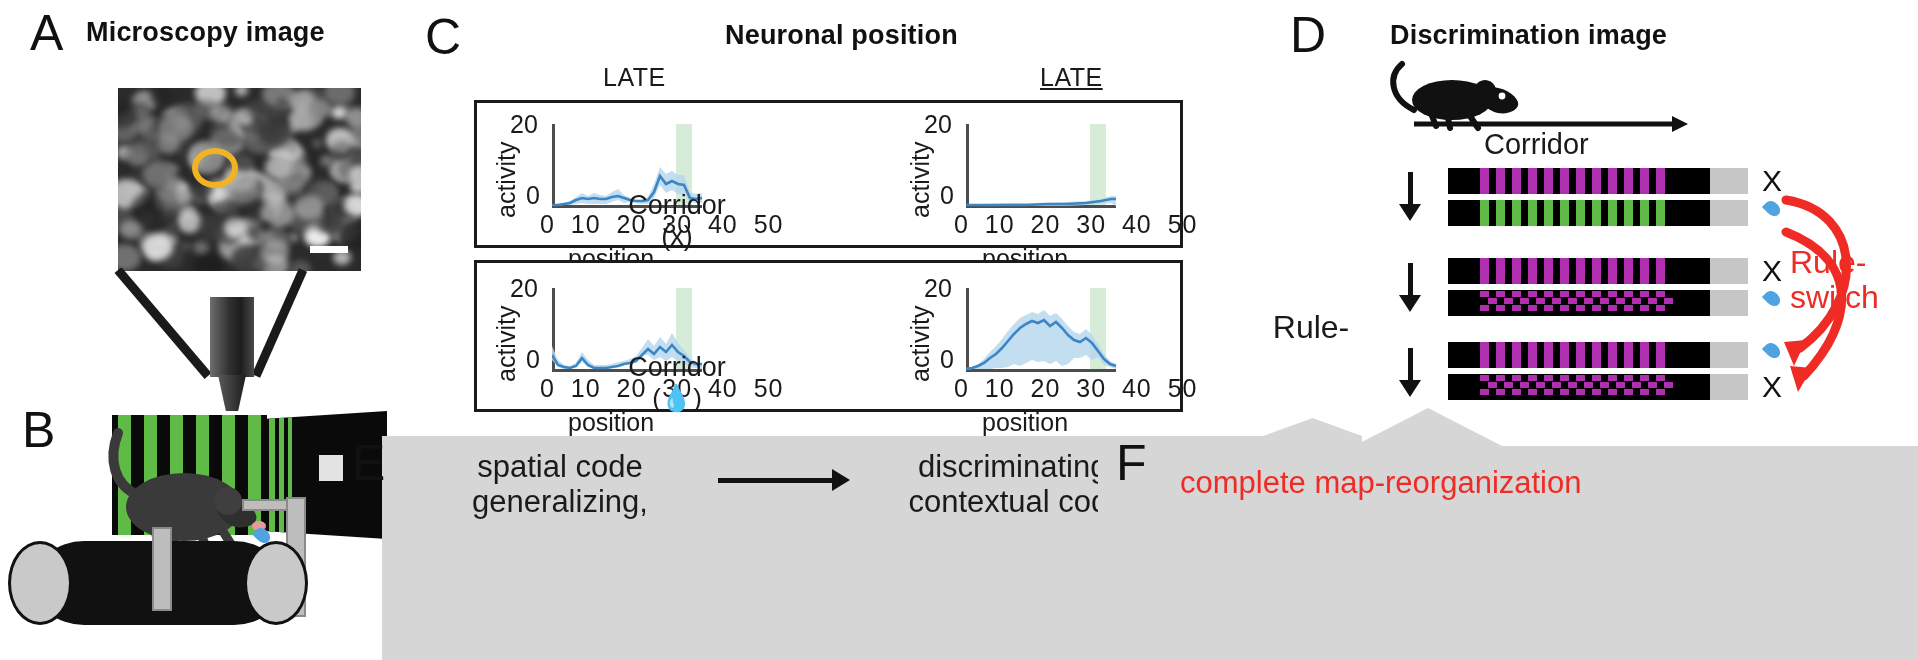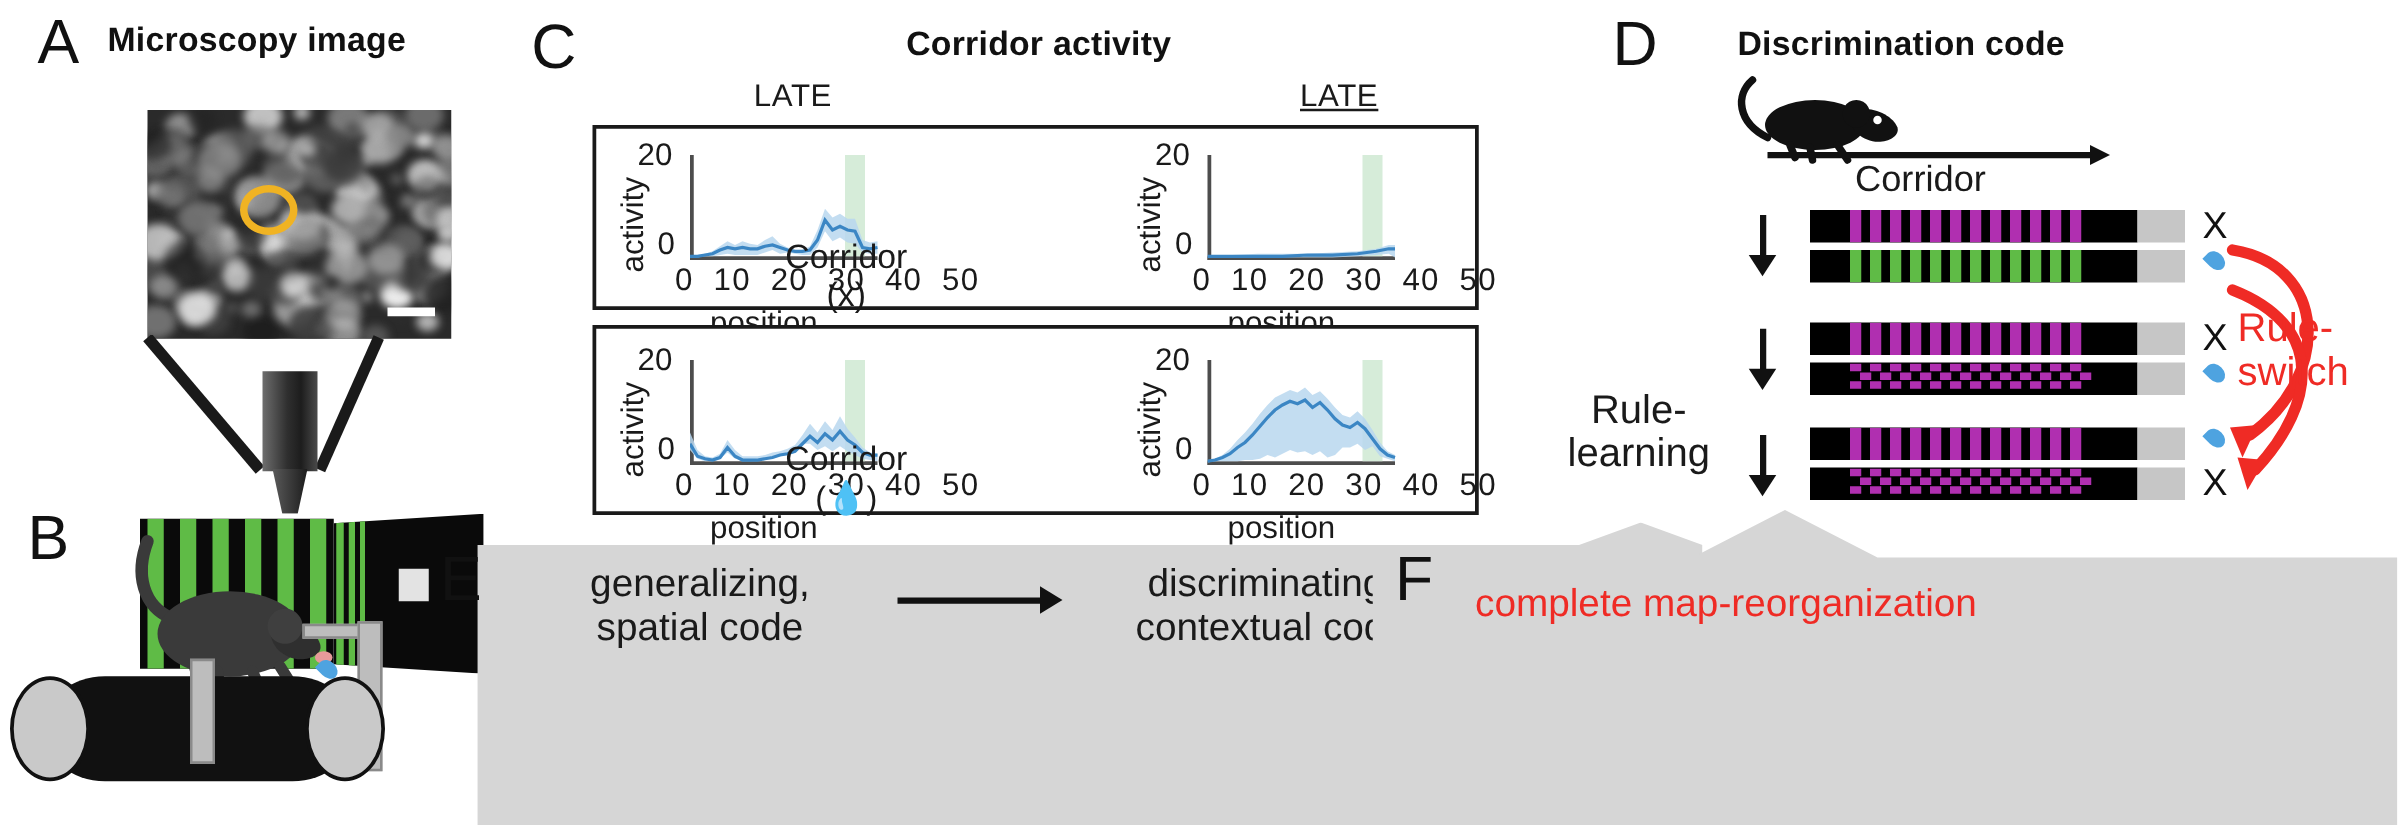--- a/index.html
+++ b/index.html
@@ -311,21 +311,21 @@
 
   <div class="drum">
     <div class="drum-body"></div>
     <div class="drum-cap" style="left:0px;top:0px;"></div>
     <div class="drum-cap" style="left:236px;top:0px;"></div>
   </div>
   <div class="post" style="left:92px;top:112px;width:20px;height:84px;"></div>
 </div>
 
 <div class="abs panel-letter" style="left:425px;top:12px;">C</div>
-<div class="abs panel-title" style="left:725px;top:20px;">Corridor activity</div>
+<div class="abs panel-title" style="left:725px;top:20px;">Neuronal position</div>
 
 <div class="abs colhead" style="left:603px;top:63px;">LATE</div>
 <div class="abs colhead" style="left:1040px;top:63px;text-decoration:underline;">LATE</div>
 
 <div class="plotbox" style="left:474px;top:100px;width:709px;height:148px;"></div>
 
 <div class="subplot" style="left:474px;top:100px;width:340px;height:148px;">
   <div class="ylab" style="left:18px;top:118px;">activity</div>
   <div class="ytick" style="left:36px;top:10px;">20</div>
   <div class="ytick" style="left:52px;top:81px;">0</div>
@@ -422,37 +422,36 @@
     <span>10</span>&nbsp;
     <span>20</span>&nbsp;
     <span>30</span>&nbsp;
     <span>40</span>&nbsp;
     <span>50</span>
   </div>
   <div class="xlab" style="left:94px;top:146px;">position</div>
 </div>
 
 <div class="abs panel-letter" style="left:1290px;top:10px;">D</div>
-<div class="abs panel-title" style="left:1390px;top:20px;">Discrimination code</div>
+<div class="abs panel-title" style="left:1390px;top:20px;">Discrimination image</div>
 
 <svg class="abs" style="left:1380px;top:58px;width:320px;height:80px;">
   <path d="M22 6 C8 18 10 40 34 52" stroke="#111" stroke-width="6" fill="none" stroke-linecap="round"></path>
   <ellipse cx="72" cy="42" rx="40" ry="20" fill="#111"></ellipse>
   <path d="M100 30 C118 26 134 34 138 44 C140 52 128 57 118 55 C106 52 98 44 100 30Z" fill="#111"></path>
   <circle cx="122" cy="38" r="3.4" fill="#fff"></circle>
   <path d="M105 22 a11 11 0 1 0 .1 0" fill="#111"></path>
   <path d="M52 58 l4 10 M68 60 l2 10 M90 58 l8 12" stroke="#111" stroke-width="6" stroke-linecap="round"></path>
   <line x1="34" y1="66" x2="292" y2="66" stroke="#111" stroke-width="5"></line>
   <polygon points="292,58 308,66 292,74" fill="#111"></polygon>
 </svg>
 <div class="abs" style="left:1484px;top:128px;font-size:29px;">Corridor</div>
 
 <div class="abs" style="left:1236px;top:310px;font-size:32px;line-height:1.1;text-align:center;width:150px;">
   <div>Rule-</div>
-  <div>learning</div>
 </div>
 
 <div class="abs">
   <div class="dwn-arrow" style="left:1408px;top:172px;height:36px;"></div>
   <div class="dwn-head" style="left:1399px;top:204px;"></div>
 </div>
 <div class="abs">
   <div class="dwn-arrow" style="left:1408px;top:263px;height:36px;"></div>
   <div class="dwn-head" style="left:1399px;top:295px;"></div>
 </div>
@@ -648,22 +647,22 @@
   <div>Rule-</div>
   <div>switch</div>
 </div>
 
 <svg class="abs" style="left:382px;top:418px;width:980px;height:242px;">
   <polygon points="0,18 1264,18 1264,242 0,242" fill="#d6d6d6" transform="scale(0.775,1)"></polygon>
   <polygon points="0,18 1250,18 1320,0 1390,18 1390,242 0,242" fill="#d6d6d6" transform="scale(0.705,1)"></polygon>
 </svg>
 <div class="abs panel-letter" style="left:352px;top:438px;">E</div>
 <div class="abs banner-text" style="left:420px;top:450px;width:280px;">
+  <div>spatial code</div>
   <div>generalizing,</div>
-  <div>spatial code</div>
 </div>
 <div class="abs">
   <div class="arrow-long" style="left:718px;top:478px;width:116px;"></div>
   <div class="arrow-long-head" style="left:832px;top:469px;"></div>
 </div>
 <div class="abs banner-text" style="left:862px;top:450px;width:310px;">
   <div>discriminating,</div>
   <div>contextual code</div>
 </div>
 

